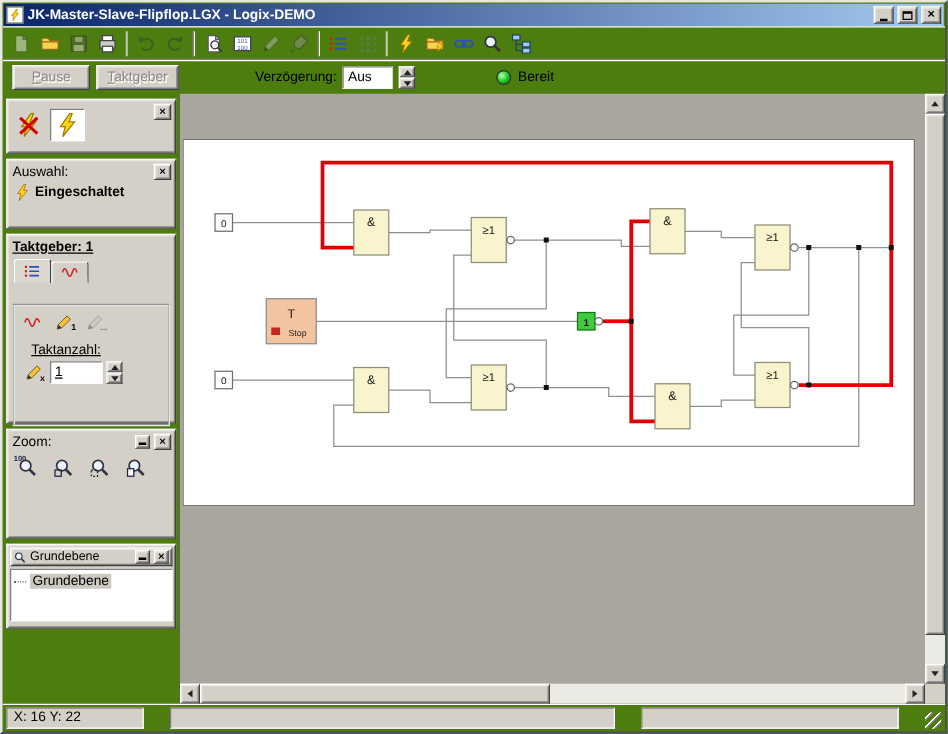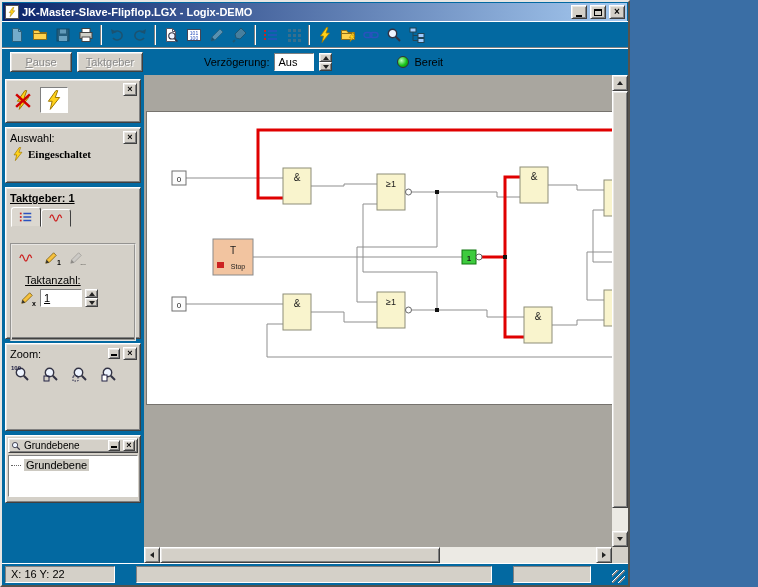--- a/index.html
+++ b/index.html
@@ -1,17 +1,17 @@
 <!DOCTYPE html>
 <html><head>
 <meta charset="utf-8">
 <style>
   html,body{margin:0;padding:0;background:#3a6ea5;}
   *{box-sizing:border-box;}
-  .window{position:relative;width:630px;height:587px;background:#0369a1;
+  .window{position:relative;width:758px;height:587px;background:#4d7c0f;
     border:2px solid;border-color:#e8e6e3 #55524d #55524d #e8e6e3;
     font-family:"Liberation Sans",sans-serif;font-size:11px;color:#000;
     display:flex;flex-direction:column;overflow:hidden;}
   .raised{border:1px solid;border-color:#ffffff #404040 #404040 #ffffff;
     box-shadow:inset 1px 1px 0 #e8e6e3, inset -1px -1px 0 #808080;background:#d4d0c8;}
   .sunken{border:1px solid;border-color:#808080 #ffffff #ffffff #808080;background:#fff;}
 
   
   .titlebar{height:18px;margin:1px 1px 0 1px;background:linear-gradient(90deg,#0a246a,#a6caf0);
     display:flex;align-items:center;padding:0 2px;gap:3px;flex:0 0 auto;}
@@ -332,21 +332,21 @@
             <svg width="20" height="20" viewBox="0 0 16 16">
                 <use href="#i-bolt"></use>
               </svg>
           </span>
         </div>
       </div>
 
       <div class="panel" style="height:56px;">
         <span class="p-close raised">×</span>
         <div class="p-title">Auswahl:</div>
-        <div class="hrow" style="margin-left:2px;font-family:Liberation Serif, serif;">
+        <div class="hrow" style="margin-left:2px;">
           <svg width="14" height="14" viewBox="0 0 16 16">
               <use href="#i-bolt"></use>
             </svg>
           <span class="bold">Eingeschaltet</span>
         </div>
       </div>
 
       <div class="panel" style="height:152px;text-decoration:underline;">
         <div class="p-title bold">Taktgeber: 1</div>
         <div class="tabs">

